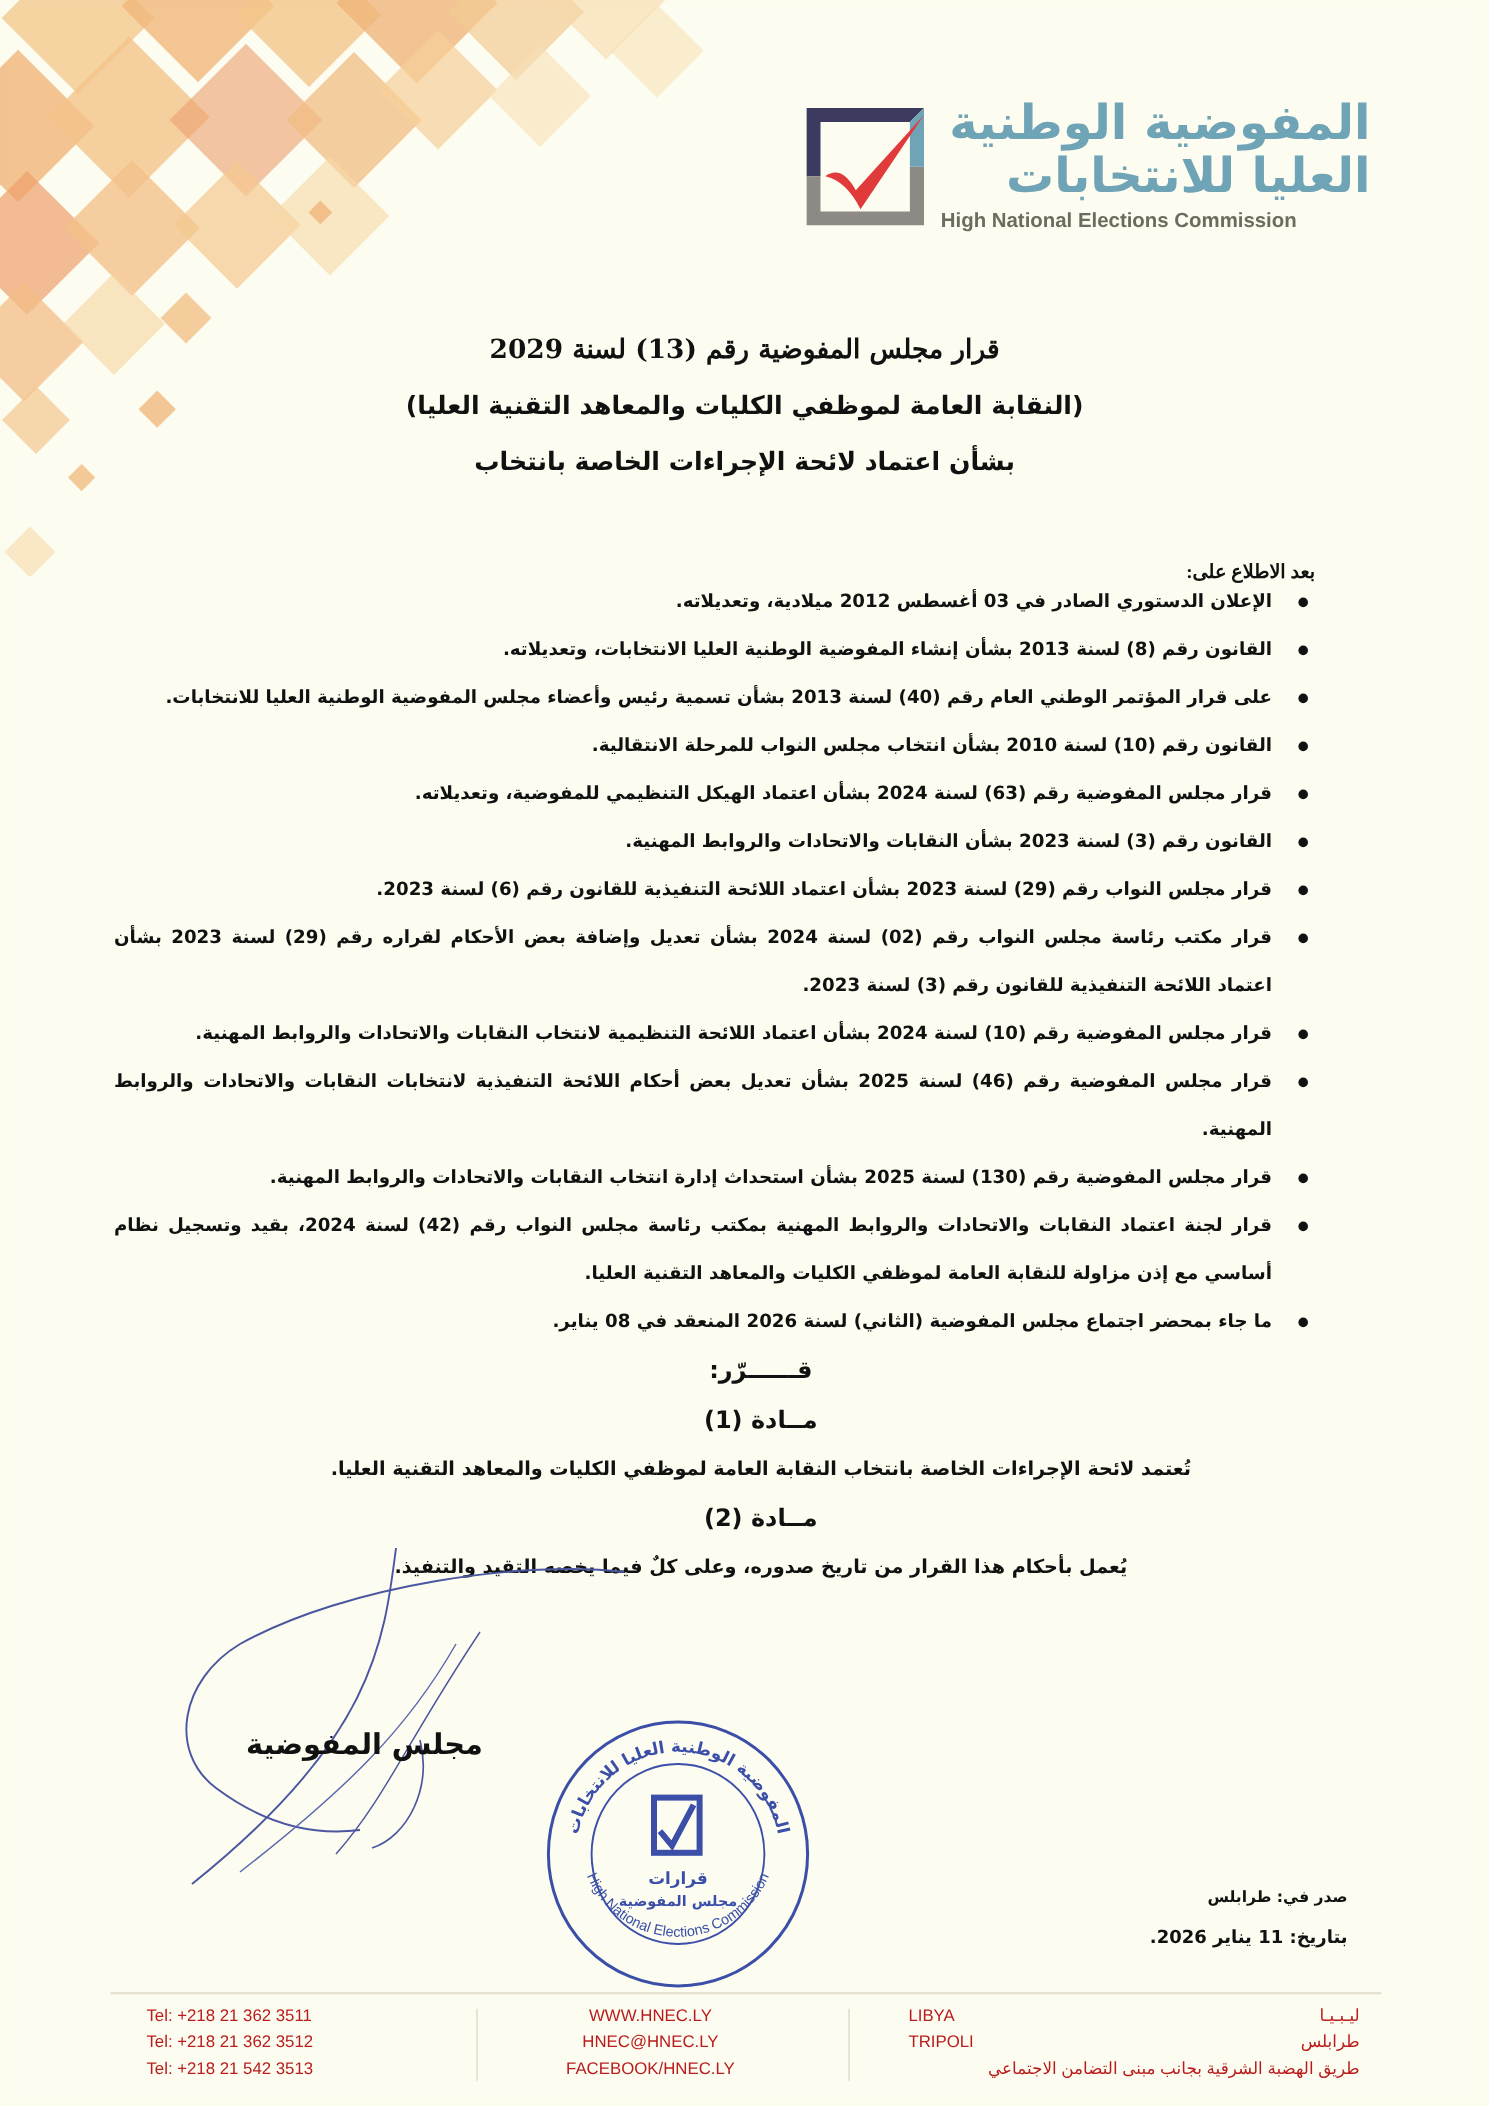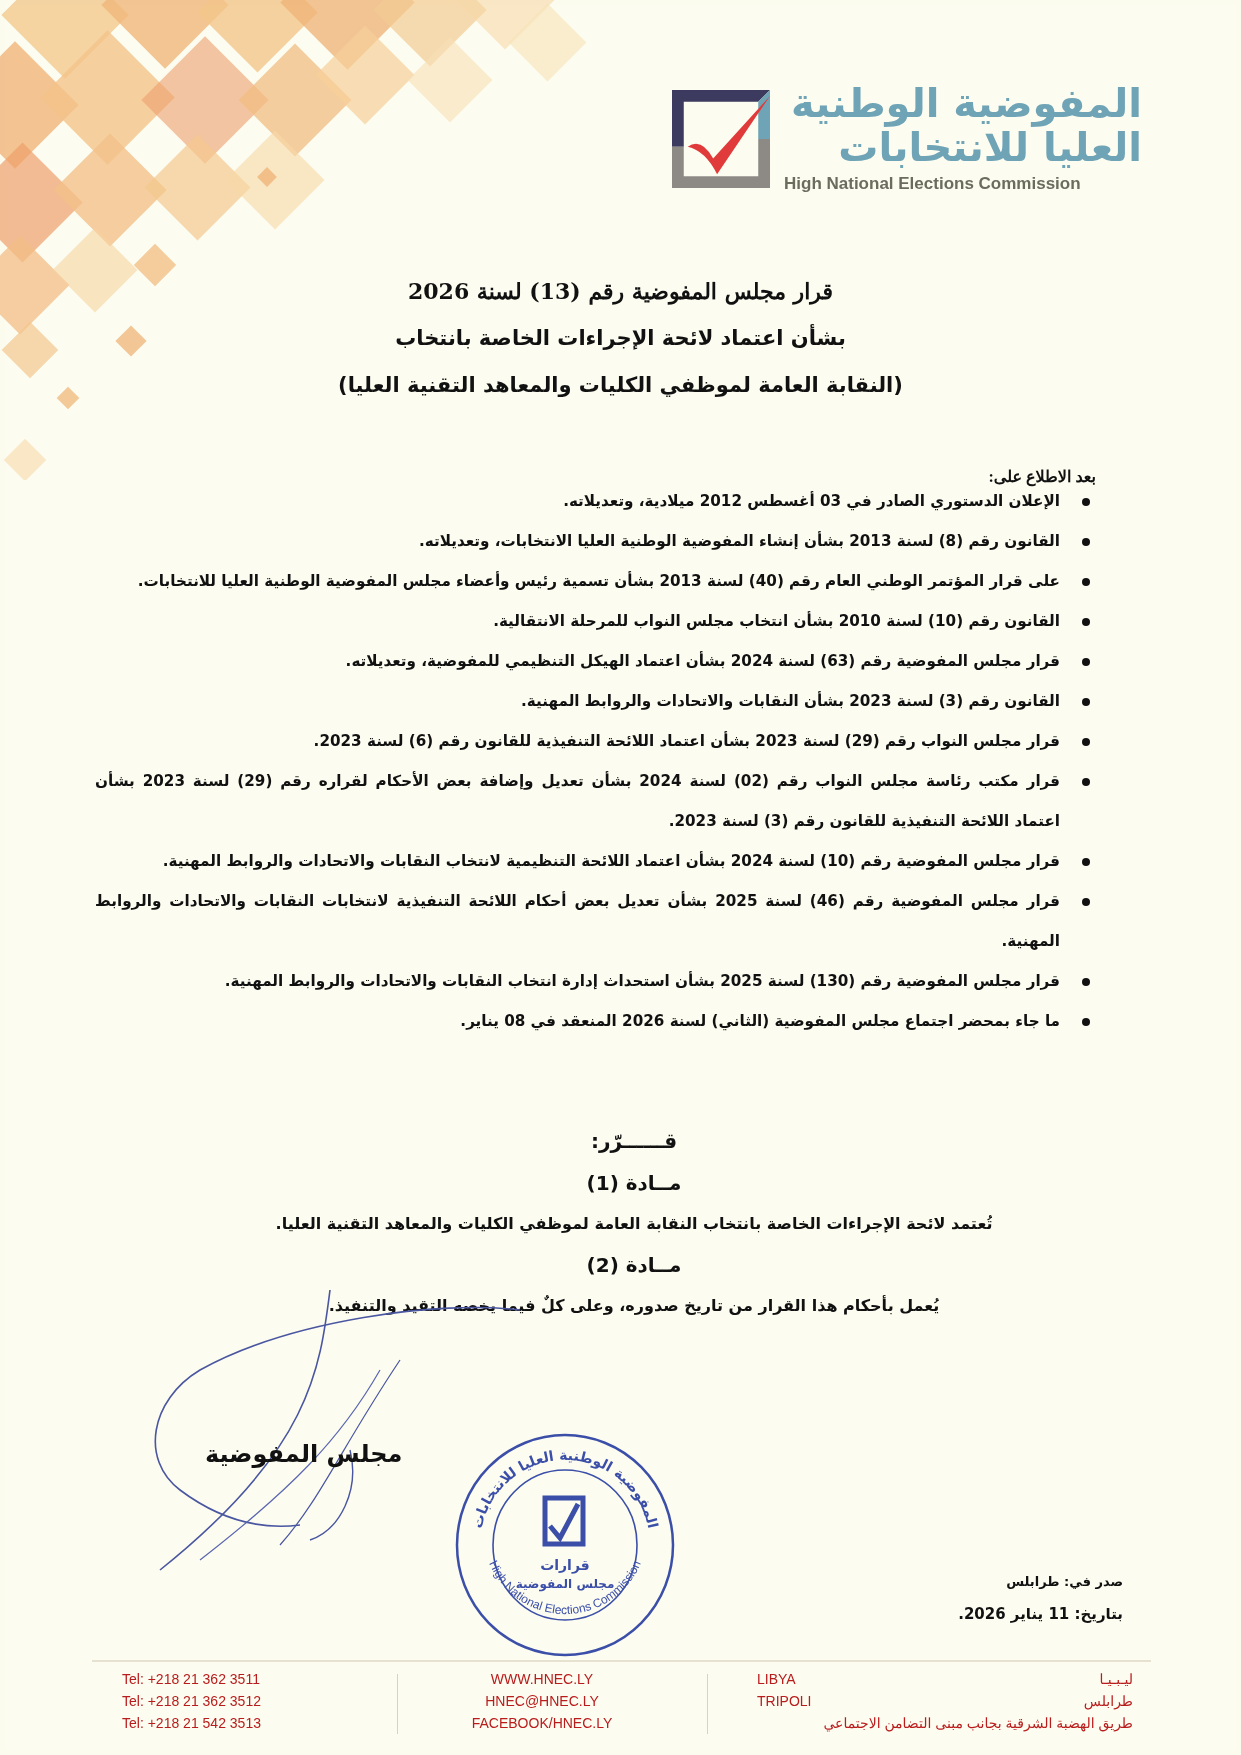--- a/index.html
+++ b/index.html
@@ -113,38 +113,39 @@
     <polygon points="0,58 12,58 12,88 88,88 88,50 100,50 100,100 0,100" fill="#8d8a86"></polygon>
     <polygon points="88,12 100,0 100,50 88,50" fill="#6fa3b6"></polygon>
     <path d="M16,58 Q30,48 42,70 L100,6 L46,86 Q34,62 16,58 Z" fill="#e03a3a"></path>
   </svg>
   <div class="logo-ar1">المفوضية الوطنية</div>
   <div class="logo-ar2">العليا للانتخابات</div>
   <div class="logo-en">High National Elections Commission</div>
 </div>
 
 <div class="title">
-  <div class="t1">قرار مجلس المفوضية رقم (13) لسنة 2026</div>
+  <div class="t1">قرار مجلس المفوضية رقم (13) لسنة 2029</div>
+  <div>(النقابة العامة لموظفي الكليات والمعاهد التقنية العليا)</div>
   <div>بشأن اعتماد لائحة الإجراءات الخاصة بانتخاب</div>
-  <div>(النقابة العامة لموظفي الكليات والمعاهد التقنية العليا)</div>
 </div>
 
 <div class="preamble-head">بعد الاطلاع على:</div>
 <div class="items">
   <div class="item"><span class="bullet"></span><span>الإعلان الدستوري الصادر في 03 أغسطس 2012 ميلادية، وتعديلاته.</span></div>
   <div class="item"><span class="bullet"></span><span>القانون رقم (8) لسنة 2013 بشأن إنشاء المفوضية الوطنية العليا الانتخابات، وتعديلاته.</span></div>
   <div class="item"><span class="bullet"></span><span>على قرار المؤتمر الوطني العام رقم (40) لسنة 2013 بشأن تسمية رئيس وأعضاء مجلس المفوضية الوطنية العليا للانتخابات.</span></div>
   <div class="item"><span class="bullet"></span><span>القانون رقم (10) لسنة 2010 بشأن انتخاب مجلس النواب للمرحلة الانتقالية.</span></div>
   <div class="item"><span class="bullet"></span><span>قرار مجلس المفوضية رقم (63) لسنة 2024 بشأن اعتماد الهيكل التنظيمي للمفوضية، وتعديلاته.</span></div>
   <div class="item"><span class="bullet"></span><span>القانون رقم (3) لسنة 2023 بشأن النقابات والاتحادات والروابط المهنية.</span></div>
   <div class="item"><span class="bullet"></span><span>قرار مجلس النواب رقم (29) لسنة 2023 بشأن اعتماد اللائحة التنفيذية للقانون رقم (6) لسنة 2023.</span></div>
   <div class="item"><span class="bullet"></span><span>قرار مكتب رئاسة مجلس النواب رقم (02) لسنة 2024 بشأن تعديل وإضافة بعض الأحكام لقراره رقم (29) لسنة 2023 بشأن اعتماد اللائحة التنفيذية للقانون رقم (3) لسنة 2023.</span></div>
   <div class="item"><span class="bullet"></span><span>قرار مجلس المفوضية رقم (10) لسنة 2024 بشأن اعتماد اللائحة التنظيمية لانتخاب النقابات والاتحادات والروابط المهنية.</span></div>
   <div class="item"><span class="bullet"></span><span>قرار مجلس المفوضية رقم (46) لسنة 2025 بشأن تعديل بعض أحكام اللائحة التنفيذية لانتخابات النقابات والاتحادات والروابط المهنية.</span></div>
   <div class="item"><span class="bullet"></span><span>قرار مجلس المفوضية رقم (130) لسنة 2025 بشأن استحداث إدارة انتخاب النقابات والاتحادات والروابط المهنية.</span></div>
+  <div class="item"><span class="bullet"></span><span>قرار لجنة اعتماد النقابات والاتحادات والروابط المهنية بمكتب رئاسة مجلس النواب رقم (42) لسنة 2024، بقيد وتسجيل نظام أساسي مع إذن مزاولة للنقابة العامة لموظفي الكليات والمعاهد التقنية العليا.</span></div>
   <div class="item"><span class="bullet"></span><span>ما جاء بمحضر اجتماع مجلس المفوضية (الثاني) لسنة 2026 المنعقد في 08 يناير.</span></div>
 </div>
 
 <div class="decided">
   <div class="h">قــــــرّر:</div>
   <div class="h">مــادة (1)</div>
   <div class="p">تُعتمد لائحة الإجراءات الخاصة بانتخاب النقابة العامة لموظفي الكليات والمعاهد التقنية العليا.</div>
   <div class="h">مــادة (2)</div>
   <div class="p">يُعمل بأحكام هذا القرار من تاريخ صدوره، وعلى كلٌ فيما يخصه التقيد والتنفيذ.</div>
 </div>

